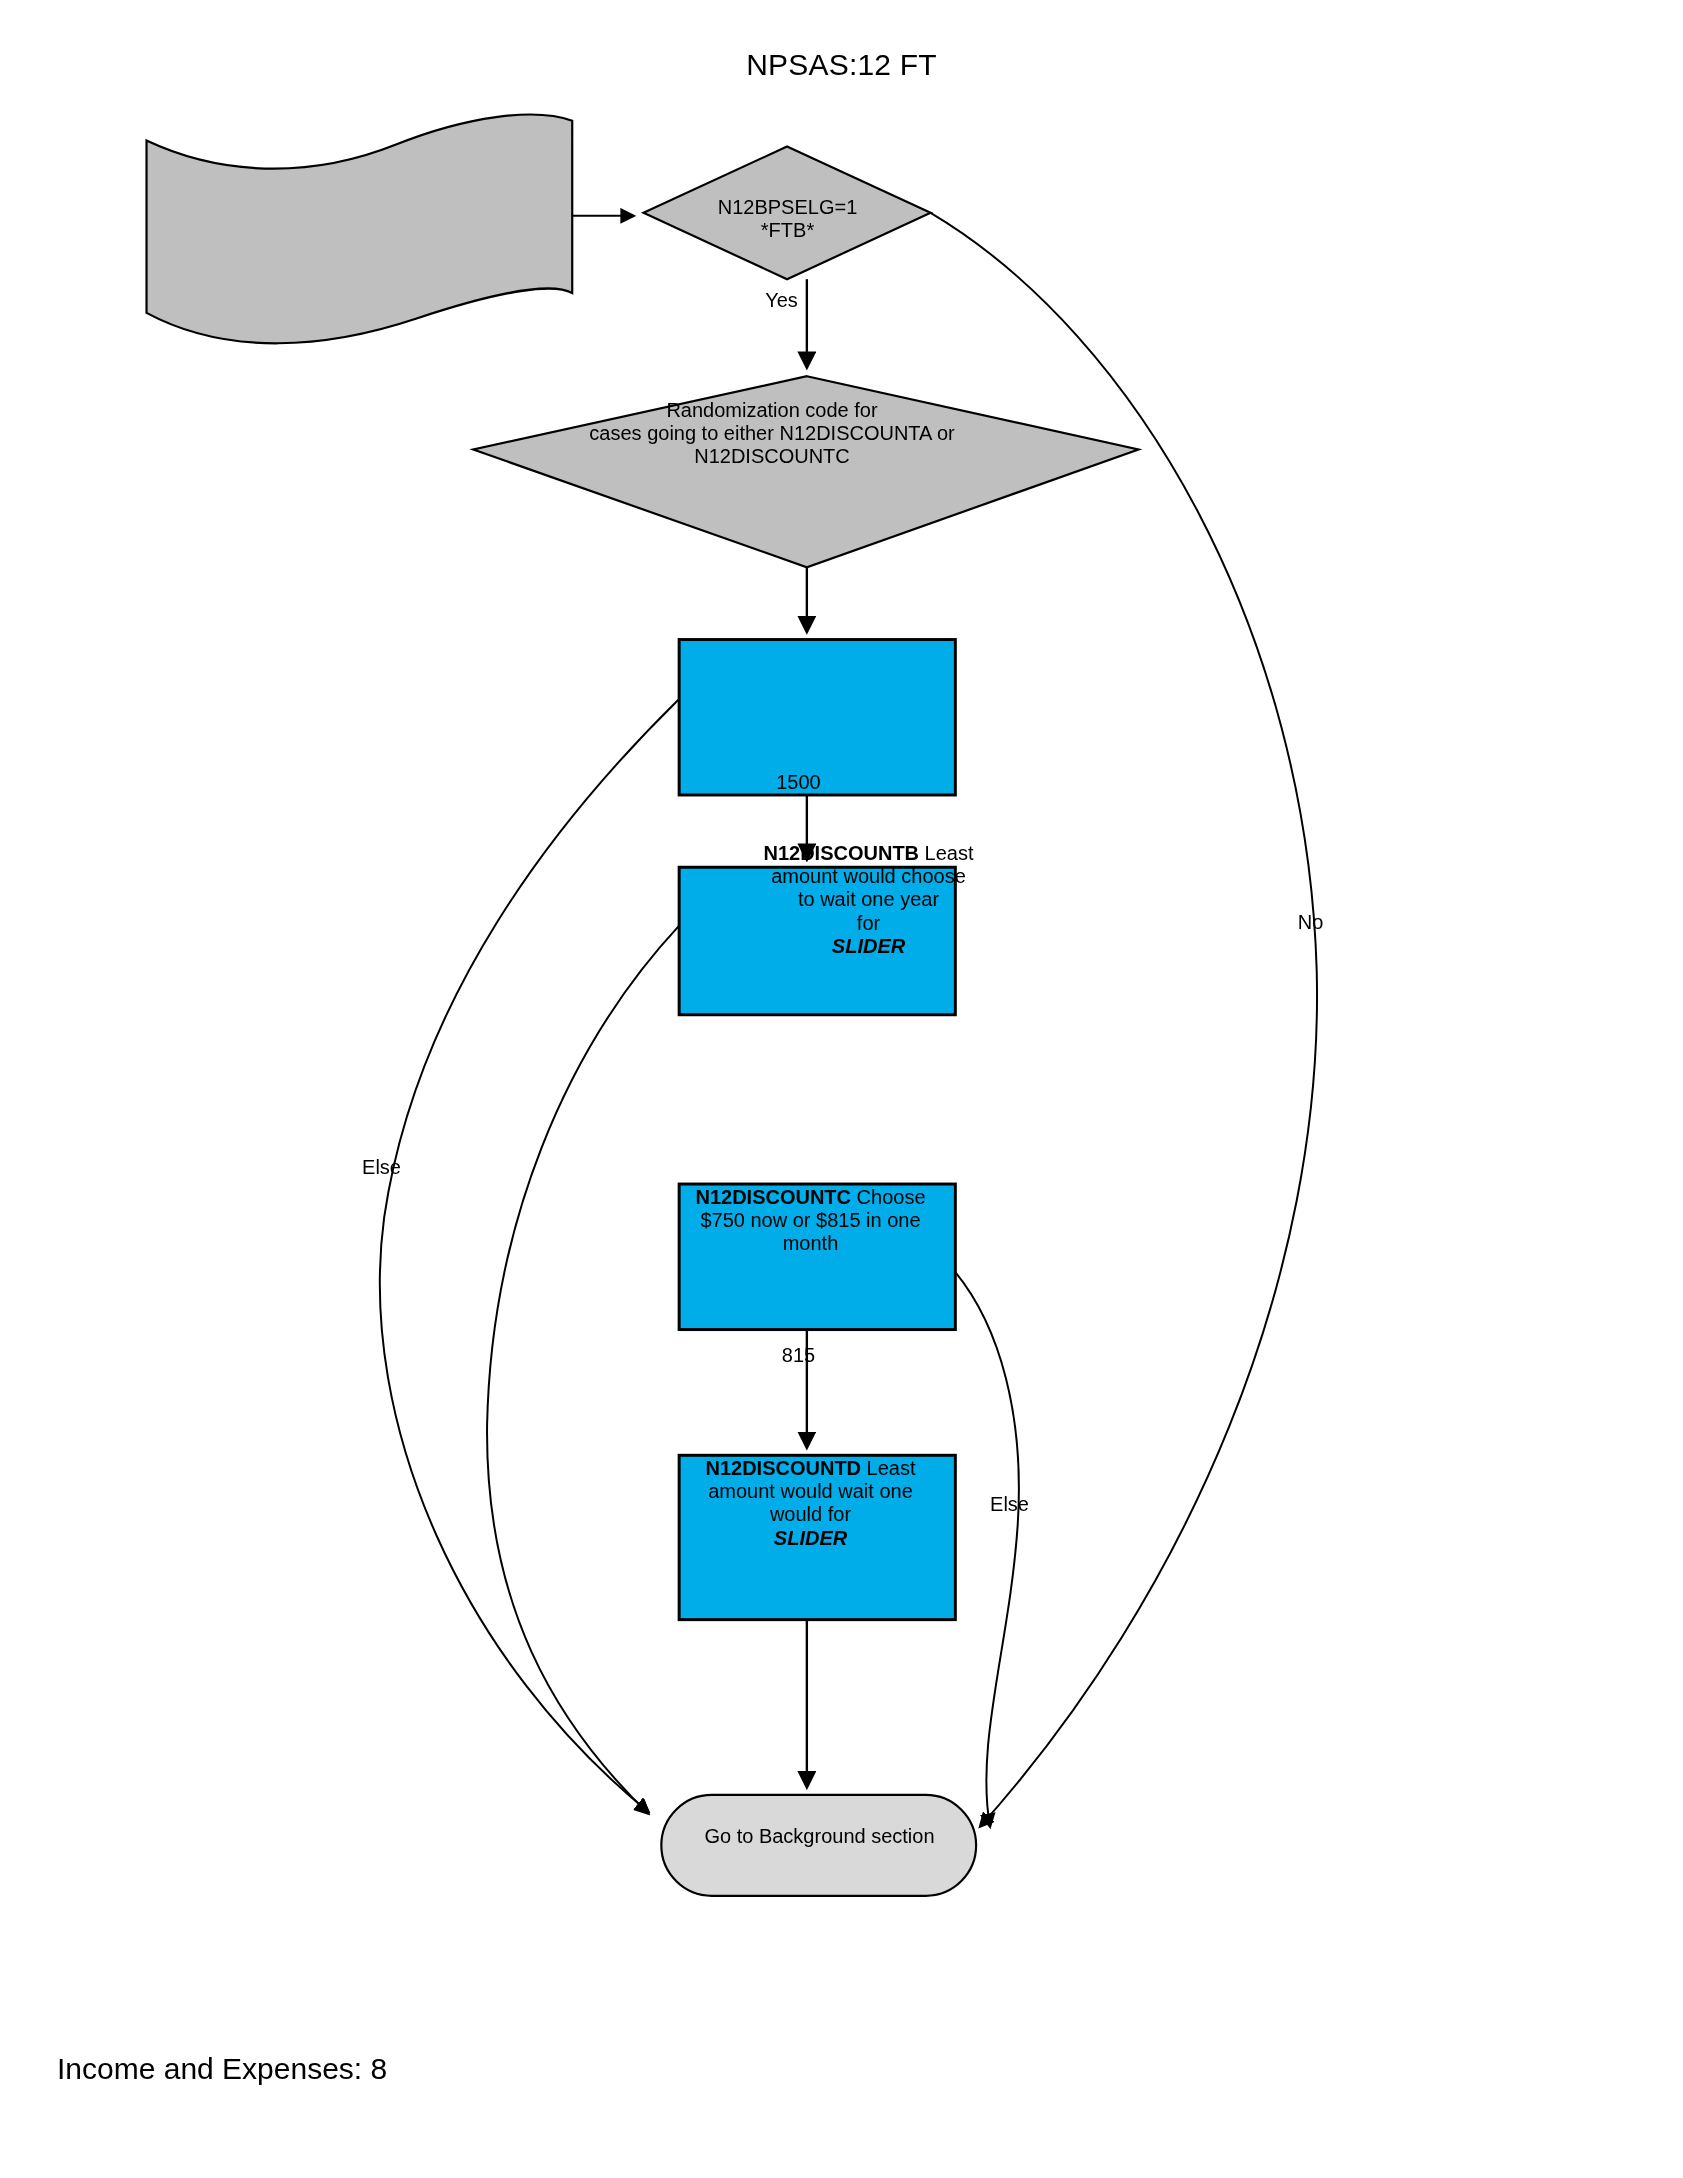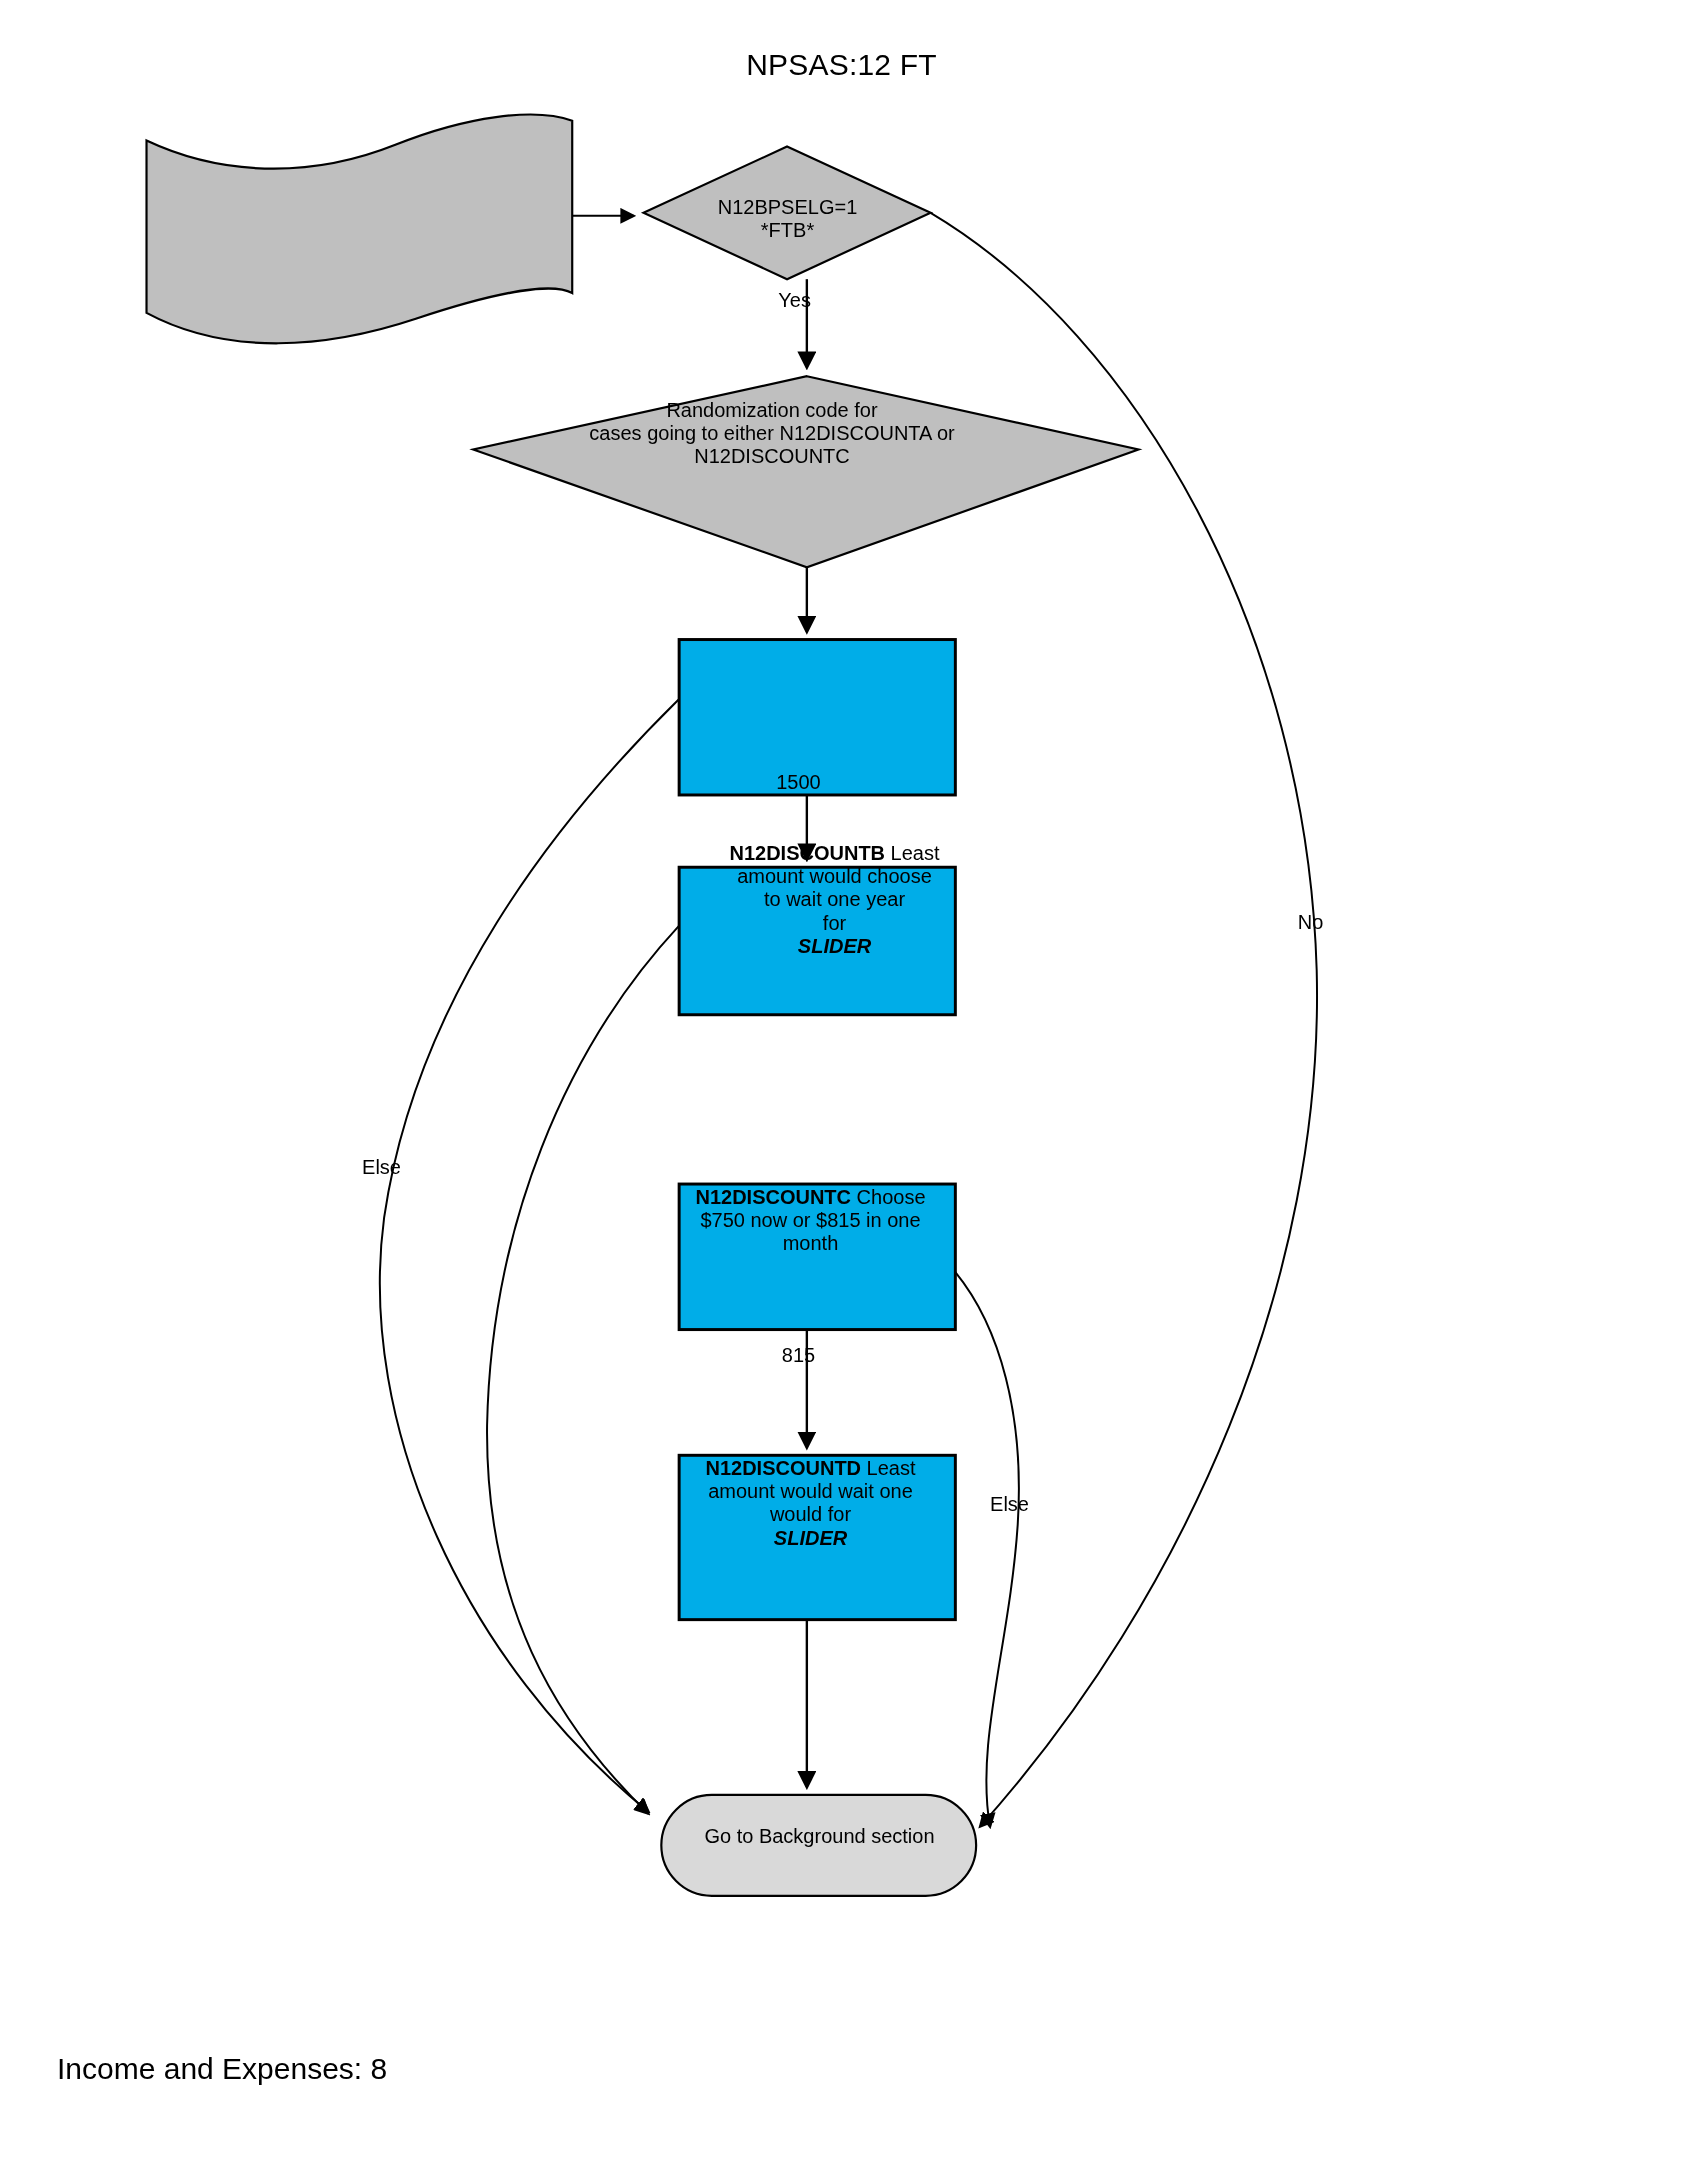--- a/index.html
+++ b/index.html
@@ -66,41 +66,41 @@
     left: 559px;
     top: 399px;
     width: 426px;
     font-size: 20px;
   }
   
   .proc-text {
     font-size: 20px;
   }
   #boxa-text { left: 685px; top: 648px; width: 267px; }
-  #boxb-text { left: 656px; top: 842px; width: 283px; padding-left: 37px; }
+  #boxb-text { left: 690px; top: 842px; width: 283px; padding-left: 37px; }
   #boxc-text { left: 677px; top: 1186px; width: 267px; }
   #boxd-text { left: 677px; top: 1457px; width: 267px; }
   
   #term-text {
     left: 665px;
     top: 1825px;
     width: 309px;
     font-size: 20px;
   }
   .b { font-weight: bold; }
   .it { font-weight: bold; font-style: italic; }
   
   .edge-label {
     position: absolute;
     font-size: 20px;
     text-align: center;
     pointer-events: none;
     white-space: nowrap;
   }
-  #lbl-yes  { left: 752px;  top: 289px; width: 59px; text-align: right; }
+  #lbl-yes  { left: 752px;  top: 289px; width: 59px; }
   #lbl-no   { left: 1281px; top: 911px; width: 59px; }
   #lbl-1500 { left: 764px;  top: 771px; width: 69px; }
   #lbl-815  { left: 764px;  top: 1344px; width: 69px; }
   #lbl-else1{ left: 342px;  top: 1156px; width: 79px; }
   #lbl-else2{ left: 970px;  top: 1493px; width: 79px; }
 </style>
 </head>
 <body>
 
 <div id="page">

